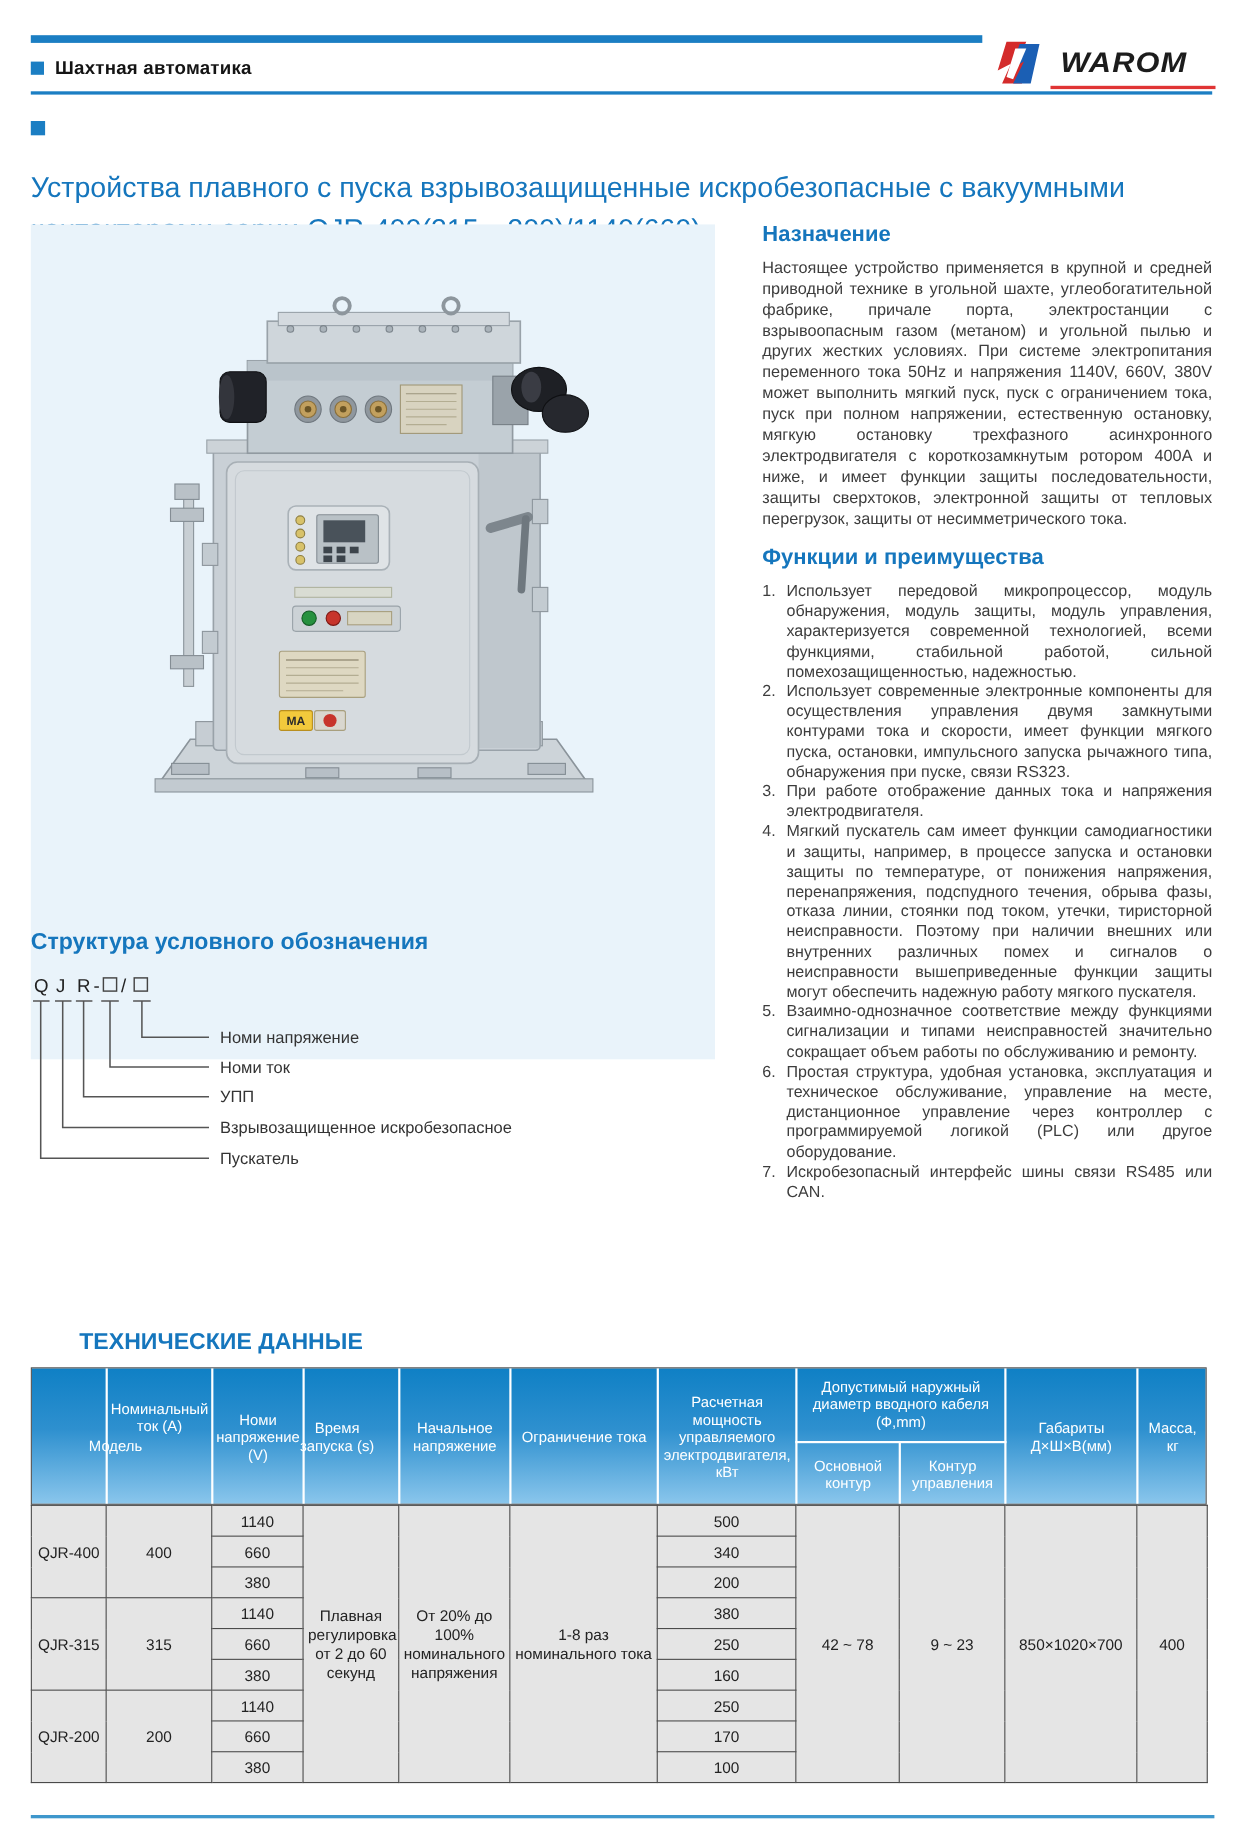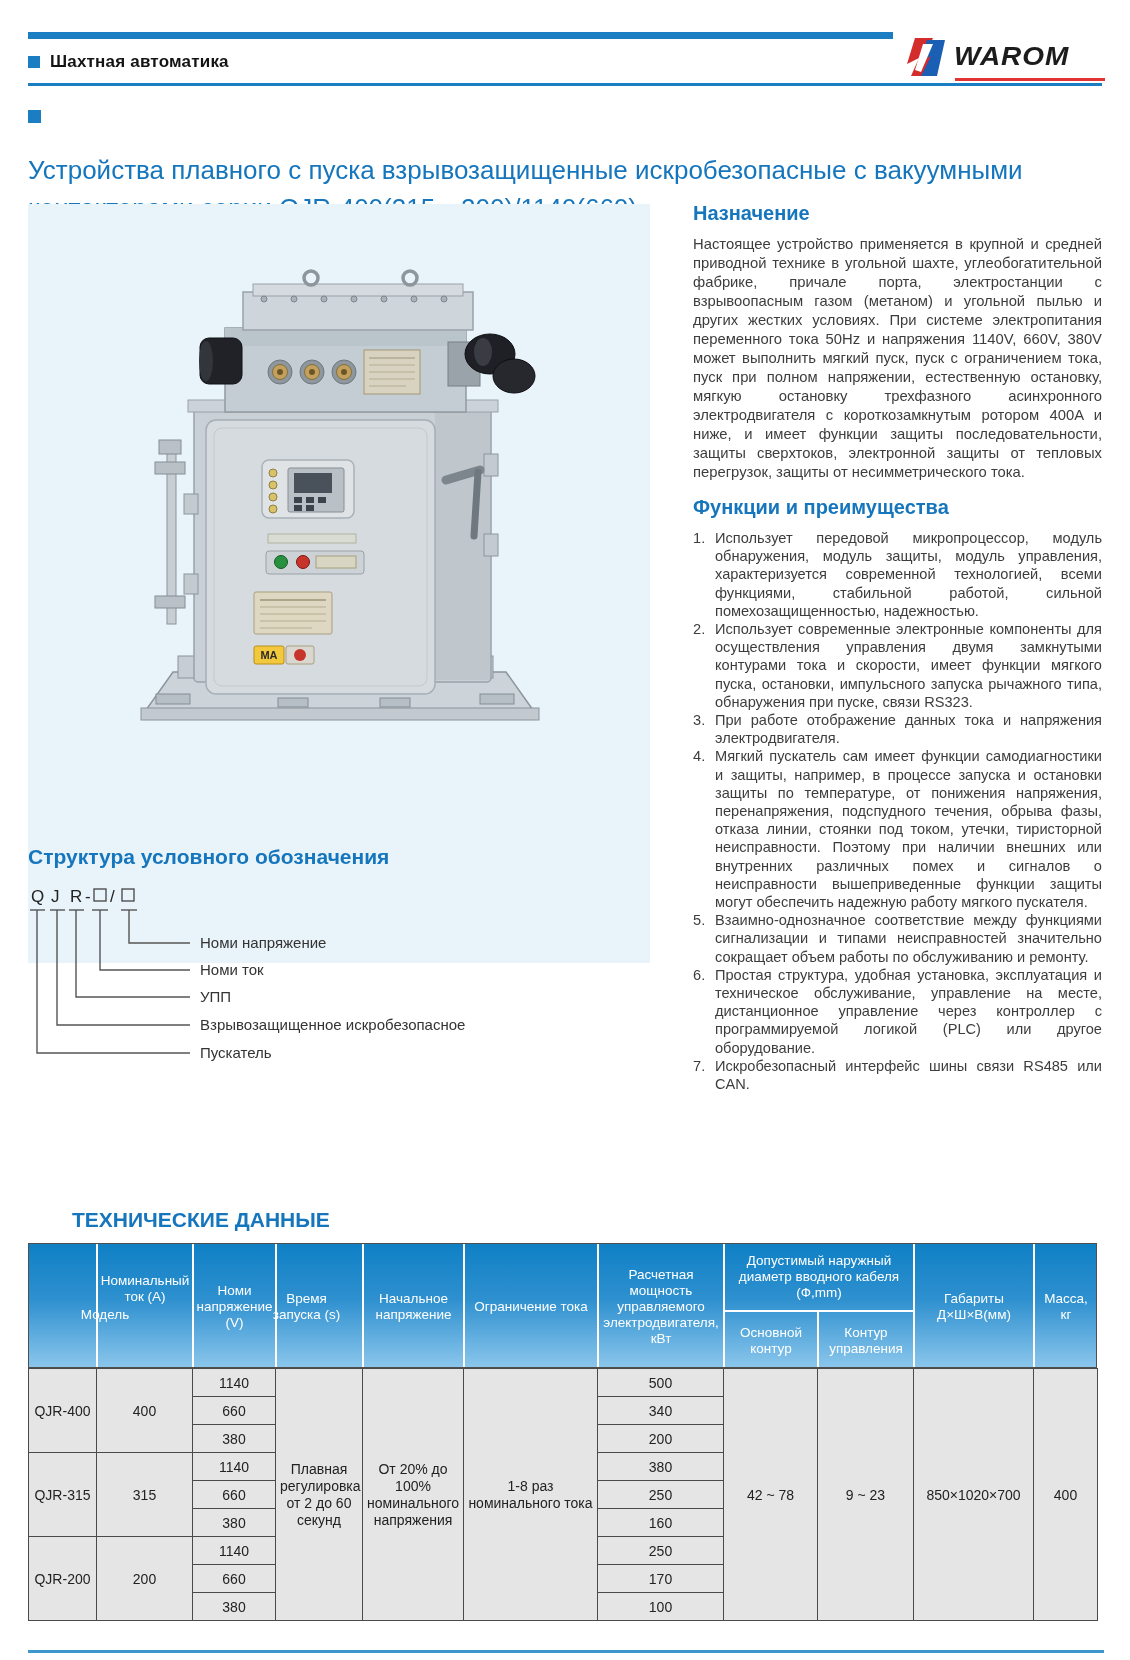--- a/index.html
+++ b/index.html
@@ -6,21 +6,21 @@
   .page{position:relative;width:1130px;height:1660px;background:#fff;
         font-family:"Liberation Sans",sans-serif;overflow:hidden;}
 
   
   .topbar{position:absolute;left:28px;top:32px;width:865px;height:7px;background:#1b7ec3;}
   .kicker-wrap{position:absolute;left:28px;top:52px;display:flex;align-items:center;gap:10px;}
   .sq{width:12px;height:12px;background:#1b7ec3;flex:0 0 auto;}
   .kicker{font-size:17px;font-weight:bold;color:#141414;letter-spacing:0.2px;text-align:center;}
   .header-rule{position:absolute;left:28px;top:83px;width:1074px;height:3px;background:#1b7ec3;}
   .logo{position:absolute;left:903px;top:34px;width:202px;height:52px;}
-  .logo-row{display:flex;align-items:center;gap:5px;}
+  .logo-row{display:flex;align-items:center;gap:15px;}
   .logo-text{font-size:28px;font-weight:bold;font-style:italic;color:#1c1c1c;letter-spacing:1px;transform:scaleY(0.92);}
   .logo-underline{position:absolute;left:52px;right:0;top:44px;height:3px;background:#e03434;}
 
   
   .title-block{position:absolute;left:28px;top:100px;width:1080px;display:flex;gap:28px;flex-direction:column;}
   .title-bullet{width:13px;height:13px;background:#1b7ec3;margin-top:10px;flex:0 0 auto;}
   .title-text{width:1020px;font-size:26px;line-height:38px;color:#1576bd;}
 
   
   .photo{position:absolute;left:28px;top:204px;width:622px;height:759px;background:#e9f3fa;}

